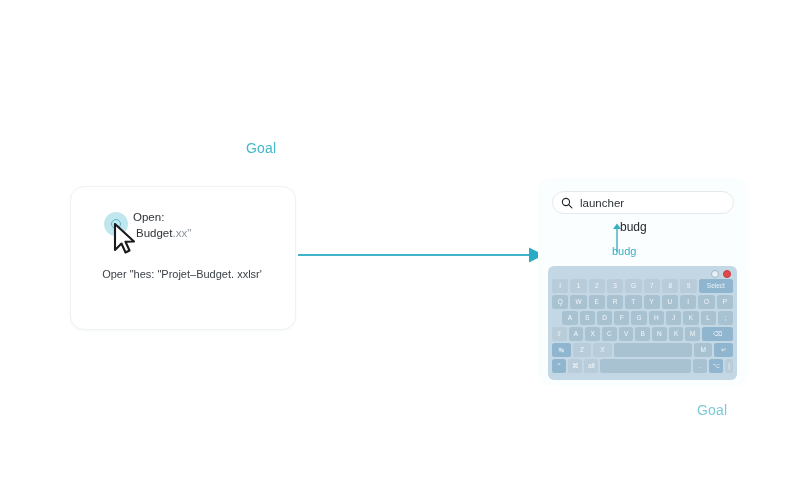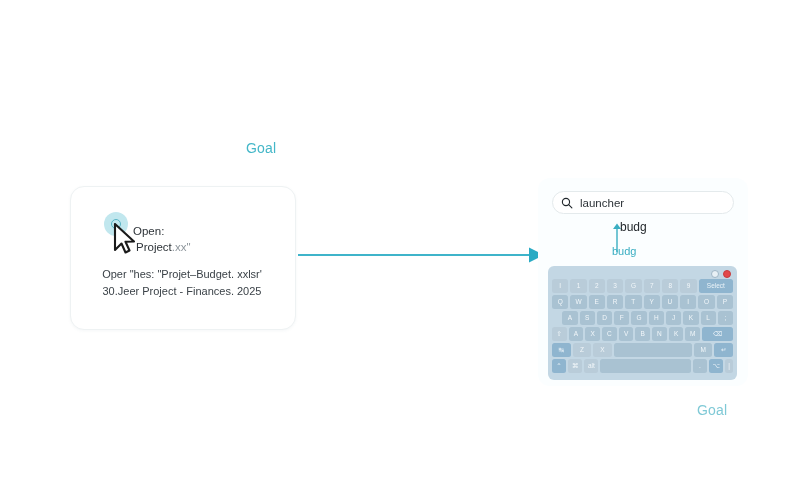--- a/index.html
+++ b/index.html
@@ -71,21 +71,21 @@
     position: absolute;
     left: 113px;
     top: 223px;
     width: 26px;
     height: 32px;
   }
 
   #open-lines {
     position: absolute;
     left: 133px;
-    top: 224px;
+    top: 210px;
     width: 110px;
     font-size: 11.5px;
     line-height: 15.5px;
     color: #2d3338;
   }
   #open-lines .l2 { padding-left: 3px; }
   #open-lines .l3 { padding-left: 3px; }
   #open-lines .dim { color: #8e969c; }
 
   #caption {
@@ -235,26 +235,25 @@
   <div class="tap-ripple"></div>
 
   <div id="cursor">
     <svg viewBox="0 0 26 32" width="26" height="32">
       <path d="M2,1 L2,27 L8.5,20.5 L12.5,29.5 L16.5,27.5 L12.5,18.8 L21,18.5 Z" fill="#ffffff" stroke="#1a1a1a" stroke-width="2.1" stroke-linejoin="round"></path>
     </svg>
   </div>
 
   <div id="open-lines">
     <div class="l1">Open:</div>
-    <div class="l3"><span>Project</span><span class="dim">.xx"</span></div>
+    <div class="l3"><span>Budget</span><span class="dim">.xx"</span></div>
   </div>
 
   <div id="caption">
     <div>Oper "hes: "Projet–Budget. xxlsr'</div>
-    <div>30.Jeer Project - Finances. 2025</div>
   </div>
 
   <div id="connector">
     <svg viewBox="0 0 248 26" width="248" height="26">
       <line x1="0" y1="13" x2="231" y2="13" stroke="#3fb4ca" stroke-width="2"></line>
       <path d="M231,5.5 L246,13 L231,20.5 Z" fill="#2aabc4"></path>
     </svg>
   </div>
 
   <div id="right-card"></div>

